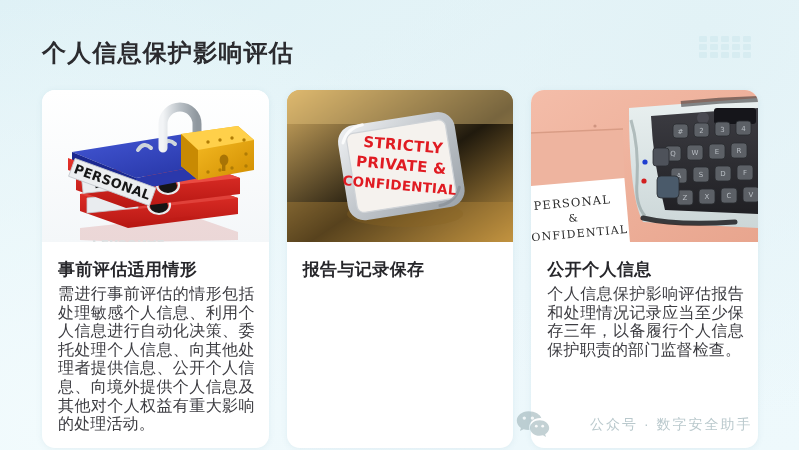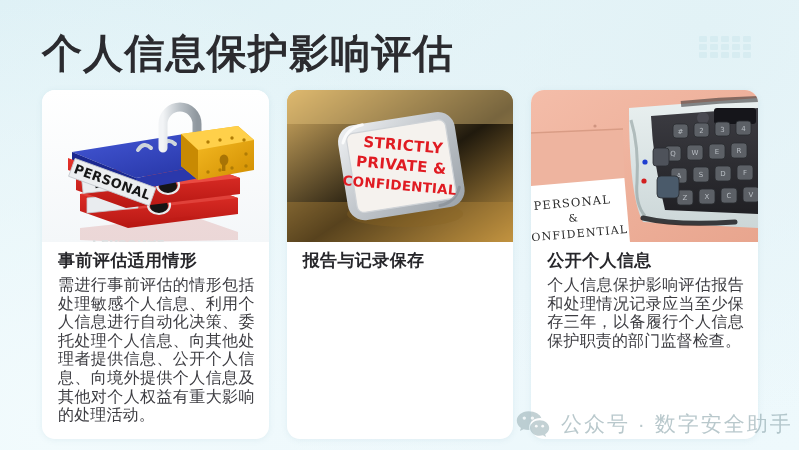--- a/index.html
+++ b/index.html
@@ -46,21 +46,21 @@
     border-radius: 1px;
     filter: blur(0.7px);
   }
 
   
   .page-title {
     position: absolute;
     left: 42px;
     top: 31px;
     margin: 0;
-    font-size: 40px;
+    font-size: 24px;
     line-height: 44px;
     font-weight: 700;
     letter-spacing: 1.2px;
     color: #2b2b2f;
     white-space: nowrap;
   }
 
   
   .cards {
     position: absolute;
@@ -84,21 +84,21 @@
   .card-media {
     position: relative;
     width: 227px;
     height: 152px;
     overflow: hidden;
   }
   .card-media svg { display: block; width: 227px; height: 152px; }
 
   
   .card-body {
-    padding: 7px 14px 14px 16px;
+    padding: 16px 14px 14px 16px;
     flex: 1;
   }
   .card-heading {
     margin: 0 0 3px 0;
     font-size: 17px;
     line-height: 24px;
     font-weight: 600;
     color: #26262a;
     letter-spacing: 0.4px;
   }
@@ -117,25 +117,26 @@
     position: absolute;
     left: 516px;
     bottom: 12px;
     display: flex;
     align-items: center;
     gap: 11px;
     opacity: 0.62;
   }
   .wechat-icon { display: block; width: 34px; height: 28px; }
   .watermark-text {
-    font-size: 21px;
+    font-size: 14px;
     line-height: 28px;
     color: #8fa8ae;
     letter-spacing: 2px;
     white-space: nowrap;
+    margin-left: 29px;
   }
 </style>
 </head>
 <body>
 
 <div class="slide">
 
   <div class="ghost-marks">
     <i></i>
       <i></i>

